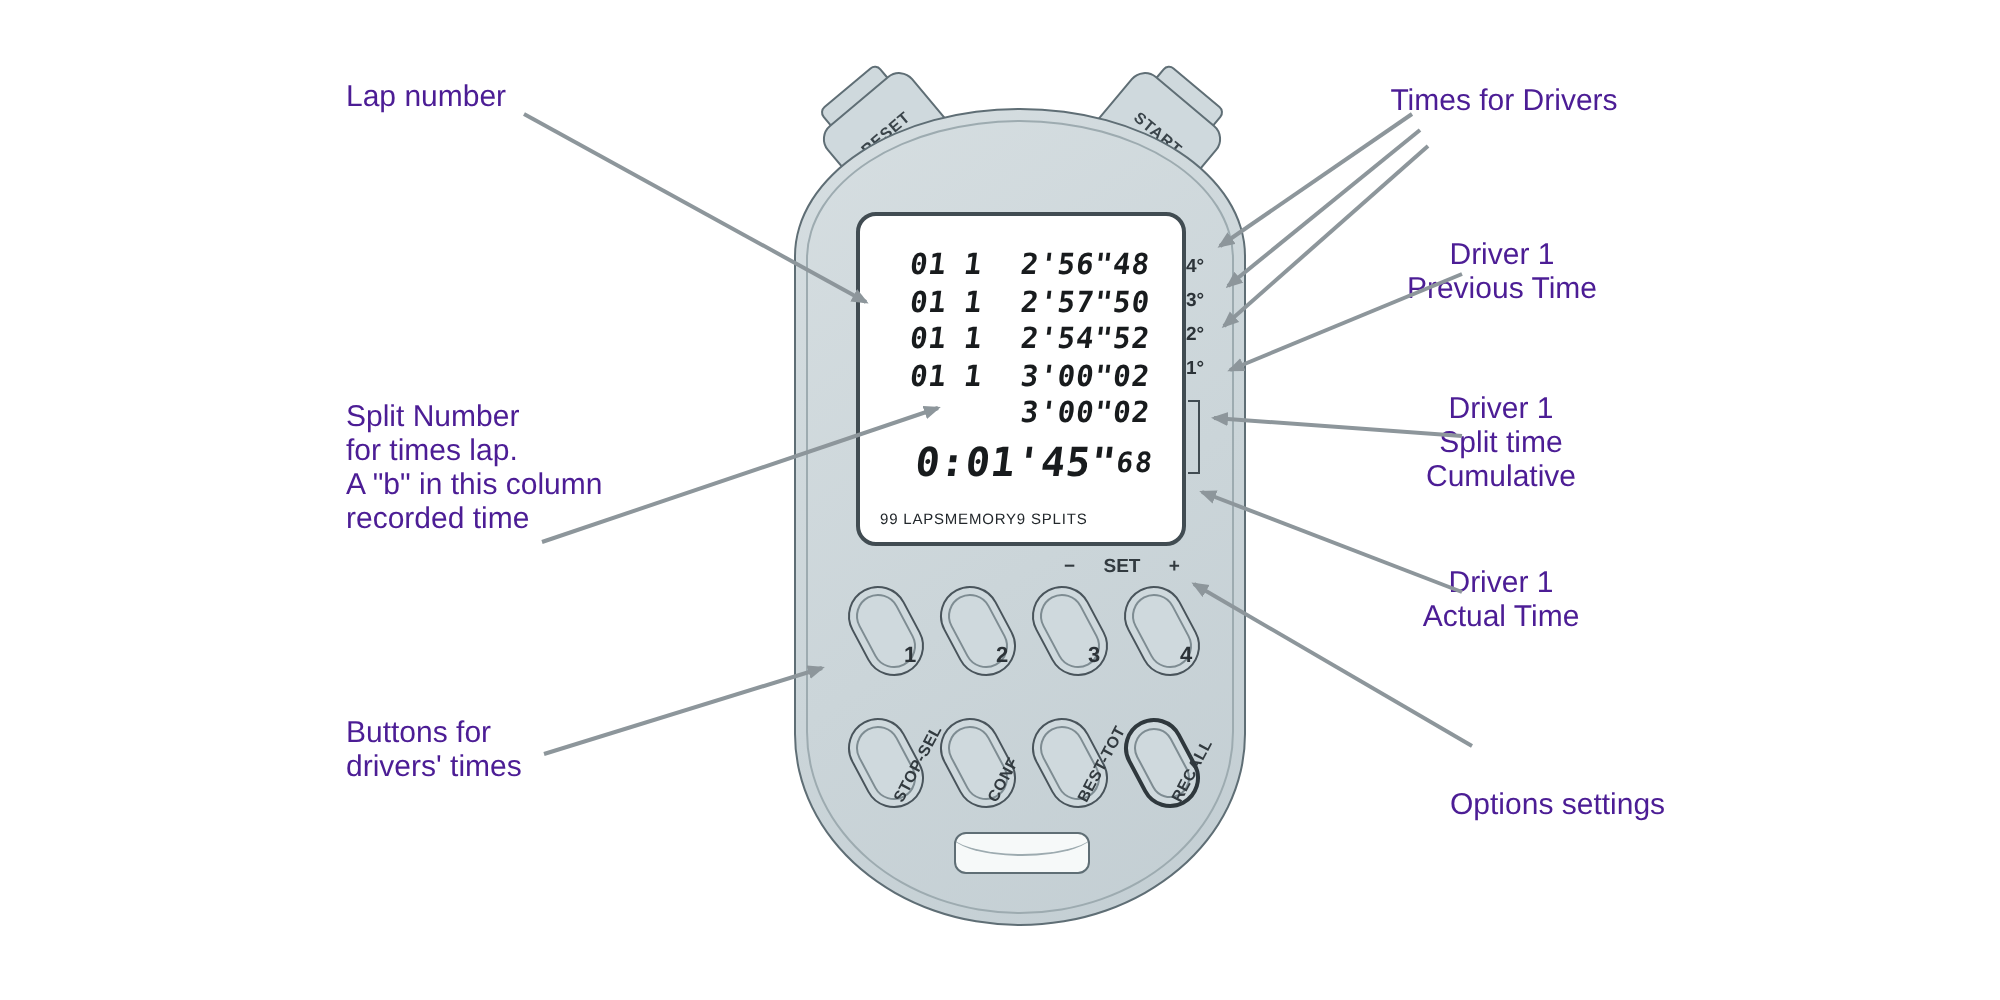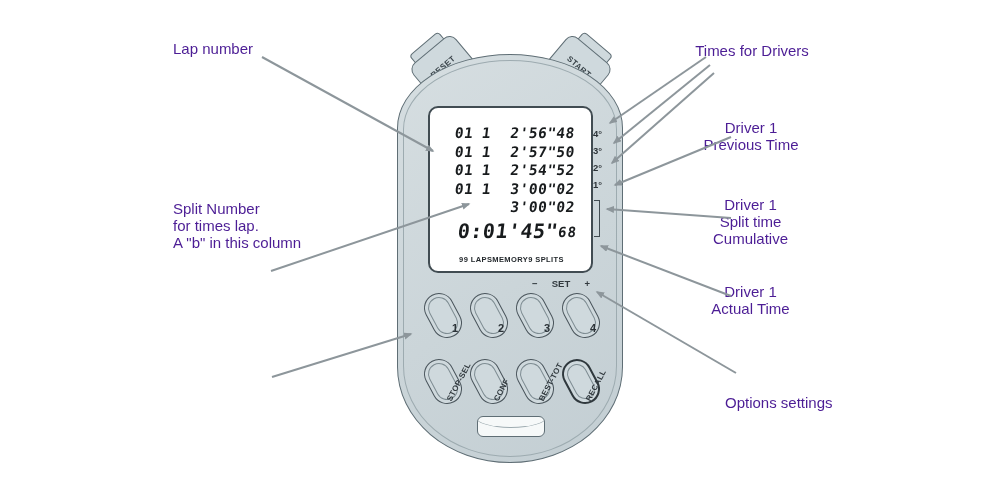--- a/index.html
+++ b/index.html
@@ -62,22 +62,22 @@
   #row0 { top:16px; } #row1 { top:34.5px; } #row2 { top:53px; } #row3 { top:71.5px; } #row4 { top:90px; }
   #bigrow {
     position:absolute; right:14px; top:110px; height:24px;
     font-family:"DejaVu Sans Mono", monospace; font-weight:bold; color:#181b1d;
     transform:skewX(-7deg); display:flex; align-items:flex-end; white-space:pre;
   }
   #bigrow .main { font-size:20px; line-height:22px; letter-spacing:0.5px; }
   #bigrow .frac { font-size:14px; line-height:19px; letter-spacing:1px; }
   #lcd-footer {
     position:absolute; left:10px; right:8px; top:147px;
-    display:flex; justify-content:center;
-    font-size:7.5px; font-weight:bold; color:#23282c; letter-spacing:0.4px;
+    display:flex; justify-content:flex-start;
+    font-size:7.5px; font-weight:normal; color:#23282c; letter-spacing:0.4px;
   }
 
   
   .deg { position:absolute; z-index:3; left:593px; width:16px; font-size:9.5px; font-weight:bold; color:#2c3338; }
   #deg0 { top:128px; } #deg1 { top:145px; } #deg2 { top:162px; } #deg3 { top:179px; }
   #bracket {
     position:absolute; z-index:3; left:594px; top:200px; width:6px; height:37px;
     border-top:1.5px solid #414c52; border-right:1.5px solid #414c52; border-bottom:1.5px solid #414c52;
   }
 
@@ -207,22 +207,27 @@
   <div id="slot"></div>
 
   <div class="note" style="left:173px; top:40px;">
     <div>Lap number</div>
   </div>
 
   <div class="note" style="left:173px; top:200px;">
     <div>Split Number</div>
     <div>for times lap.</div>
     <div>A "b" in this column</div>
-  </div>
-
+    <div>recorded time</div>
+  </div>
+
+  <div class="note" style="left:173px; top:358px;">
+    <div>Buttons for</div>
+    <div>drivers' times</div>
+  </div>
 
   <div class="note right" style="left:678px; top:42px; width:148px;">
     <div>Times for Drivers</div>
   </div>
 
   <div class="note right" style="left:678px; top:119px; width:146px;">
     <div>Driver 1</div>
     <div>Previous Time</div>
   </div>
 

